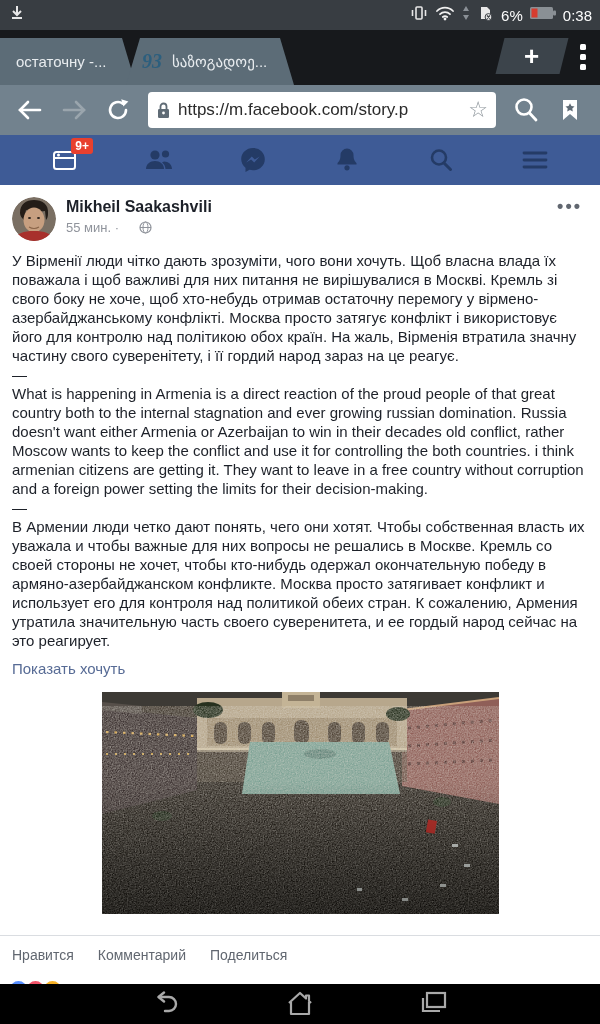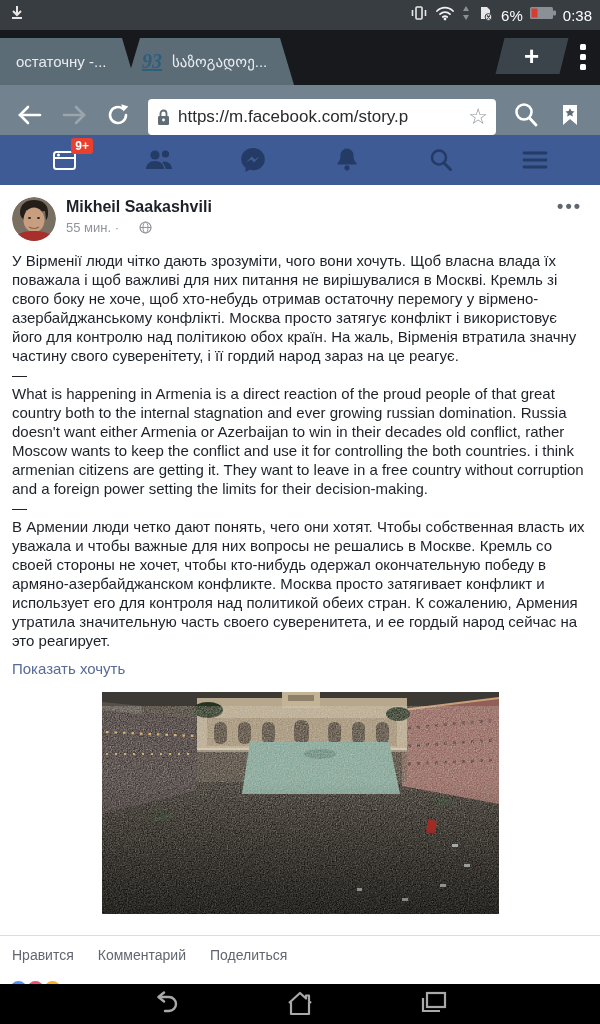--- a/index.html
+++ b/index.html
@@ -19,30 +19,30 @@
     color:#e8ecef; font-size:15px; padding:0 16px; white-space:nowrap; overflow:hidden; }
   .tab.inactive { background:#5c6c77; }
   .tab.active { background:#72828e; z-index:3; }
   .tab1 { left:0; width:136px; clip-path:polygon(0 0,calc(100% - 14px) 0,100% 100%,0 100%); }
   .tab2 { left:126px; width:168px; clip-path:polygon(14px 0,calc(100% - 14px) 0,100% 100%,0 100%); }
   .tab3 { left:284px; width:200px; clip-path:polygon(14px 0,calc(100% - 14px) 0,100% 100%,0 100%);
     justify-content:space-between; }
   .tab-title { overflow:hidden; text-overflow:ellipsis; }
   .tab3 .tab-title { font-weight:bold; }
   .favicon93 { font-family:"Liberation Serif", serif; font-weight:bold; font-style:italic;
-    color:#2c5f7e; background:transparent; font-size:20px; margin-right:10px;text-decoration:underline; }
+    color:#2c5f7e; background:transparent; font-size:20px; margin-right:10px; }
   .tab-close { font-size:22px; color:#fff; padding:0 4px 2px 10px; line-height:1; }
   .newtab { position:absolute; left:500px; top:8px; width:64px; height:36px; background:#3c444b;
     transform:skewX(-14deg); display:flex; align-items:center; justify-content:center; }
   .newtab span { transform:skewX(14deg); color:#fff; font-size:26px; font-weight:bold; line-height:1; }
   .menu-dots { position:absolute; right:14px; top:14px; display:flex; flex-direction:column; gap:4px; }
   .menu-dots i { width:6px; height:6px; background:#fff; border-radius:1.5px; }
 
   
-  .toolbar { height:50px; background:#72828e; display:flex; align-items:flex-end; padding:0 10px; gap:4px; }
+  .toolbar { height:50px; background:#72828e; display:flex; align-items:center; padding:0 10px; gap:4px; }
   .tb-btn { width:40px; height:40px; display:flex; align-items:center; justify-content:center; flex:none; }
   .urlpill { flex:1; height:36px; background:#fff; border-radius:4px; display:flex; align-items:center;
     padding:0 8px; min-width:0; margin:0 6px; }
   .url-text { font-size:17px; color:#2b2b2b; white-space:nowrap; overflow:hidden; flex:1; }
   .url-star { font-size:22px; color:#8d959b; line-height:1; padding-left:4px; }
 
   
   .fbheader { height:50px; background:#3e5b96; display:flex; align-items:center;
     justify-content:space-around; padding:0 18px; }
   .fb-item { position:relative; width:44px; height:44px; display:flex; align-items:center; justify-content:center; }

